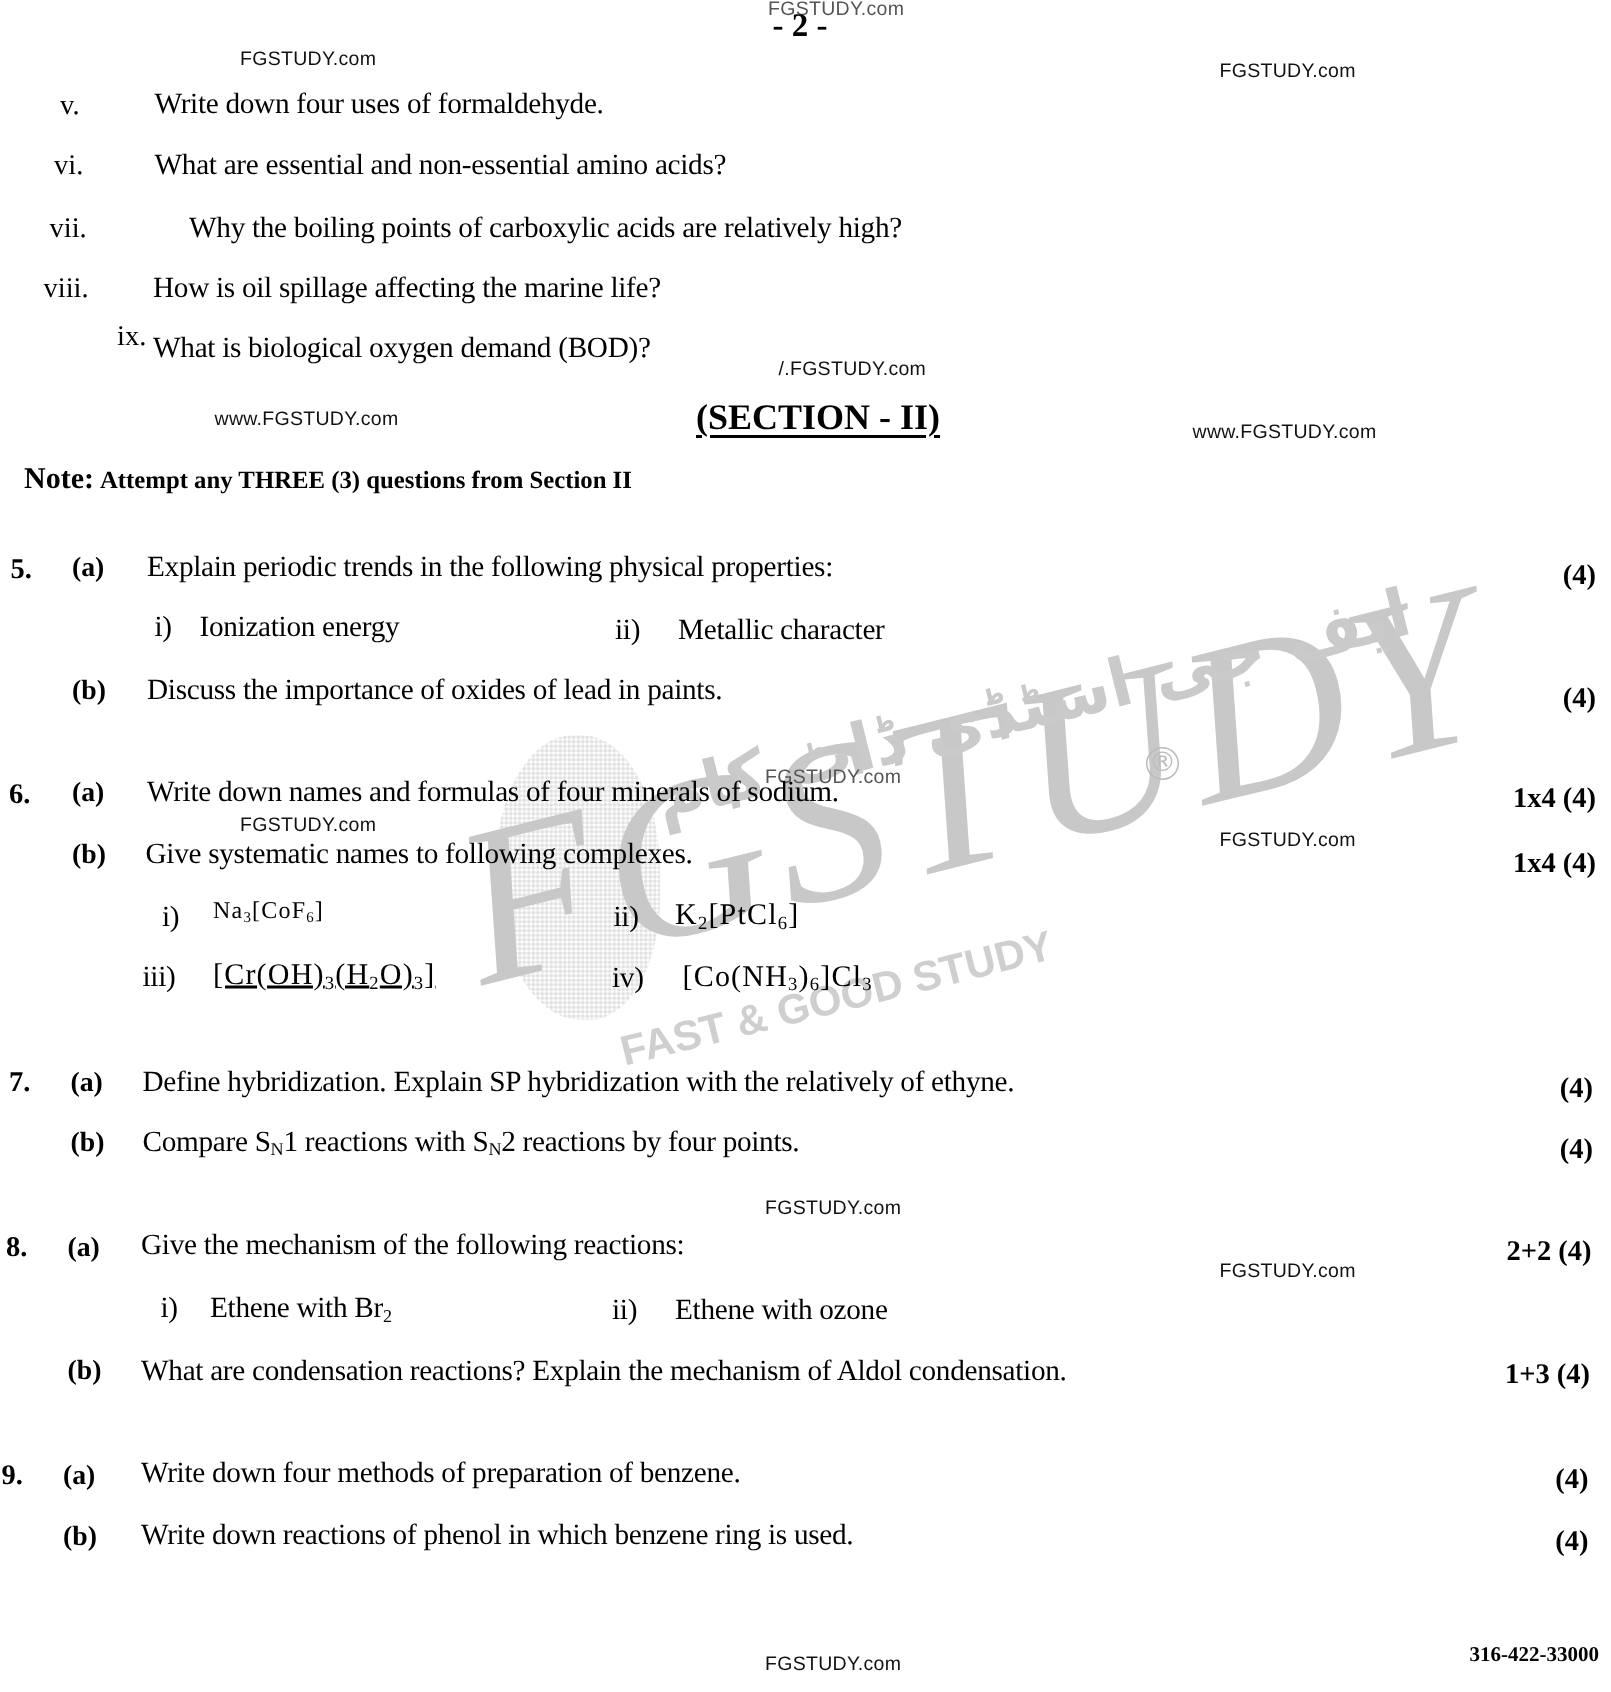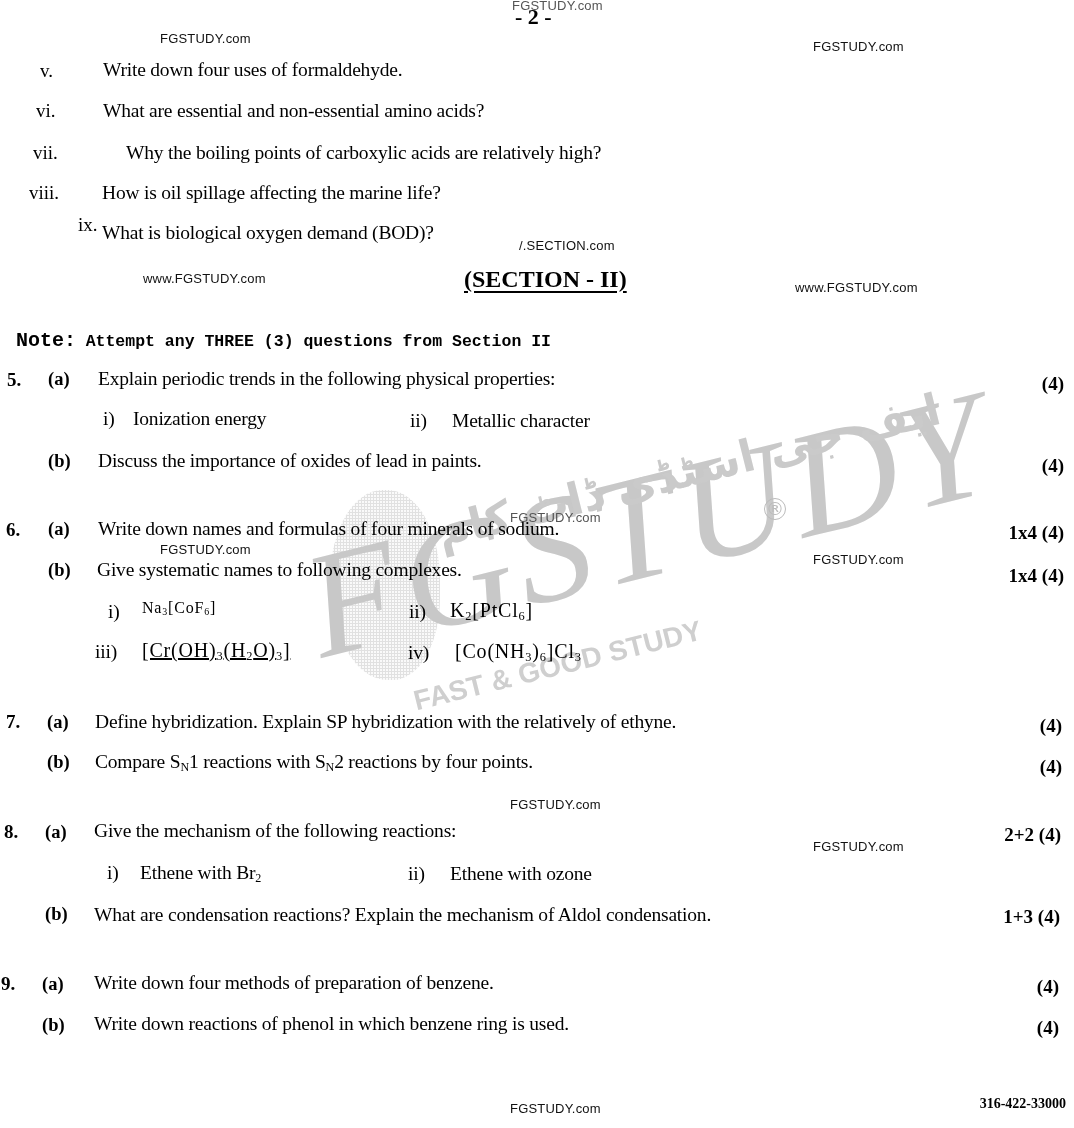--- a/index.html
+++ b/index.html
@@ -73,27 +73,27 @@
 
   <div class="abs roman" style="left:33px; top:142px;">vii.</div>
   <div class="abs q" style="left:102px; top:142px;margin-left:24px;">Why the boiling points of carboxylic acids are relatively high?</div>
 
   <div class="abs roman" style="left:29px; top:182px;">viii.</div>
   <div class="abs q" style="left:102px; top:182px;">How is oil spillage affecting the marine life?</div>
 
   <div class="abs roman" style="left:35px; top:214px;margin-left:43px;">ix.</div>
   <div class="abs q" style="left:102px; top:222px;">What is biological oxygen demand (BOD)?</div>
 </div>
-<div class="abs wm-small" style="left:519px; top:238px;">/.SECTION.com</div>
+<div class="abs wm-small" style="left:519px; top:238px;">/.FGSTUDY.com</div>
 
 <div class="abs wm-small" style="left:143px; top:271px;">www.FGSTUDY.com</div>
 <div class="abs section-title" style="left:464px; top:266px;">(SECTION - II)</div>
 <div class="abs wm-small" style="left:795px; top:280px;">www.FGSTUDY.com</div>
 
-<div class="abs" style="left:16px; top:329px;font-family:Liberation Mono, monospace;">
+<div class="abs" style="left:16px; top:308px;">
   <span class="note-label">Note:</span>
   <span class="note-text">Attempt any THREE (3) questions from Section II</span>
 </div>
 
 <div>
   <div class="abs qnum" style="left:7px; top:369px;">5.</div>
   <div class="abs qpart" style="left:48px; top:369px;">(a)</div>
   <div class="abs q" style="left:98px; top:368px;">Explain periodic trends in the following physical properties:</div>
   <div class="abs marks" style="right:10px; top:373px;">(4)</div>
 

